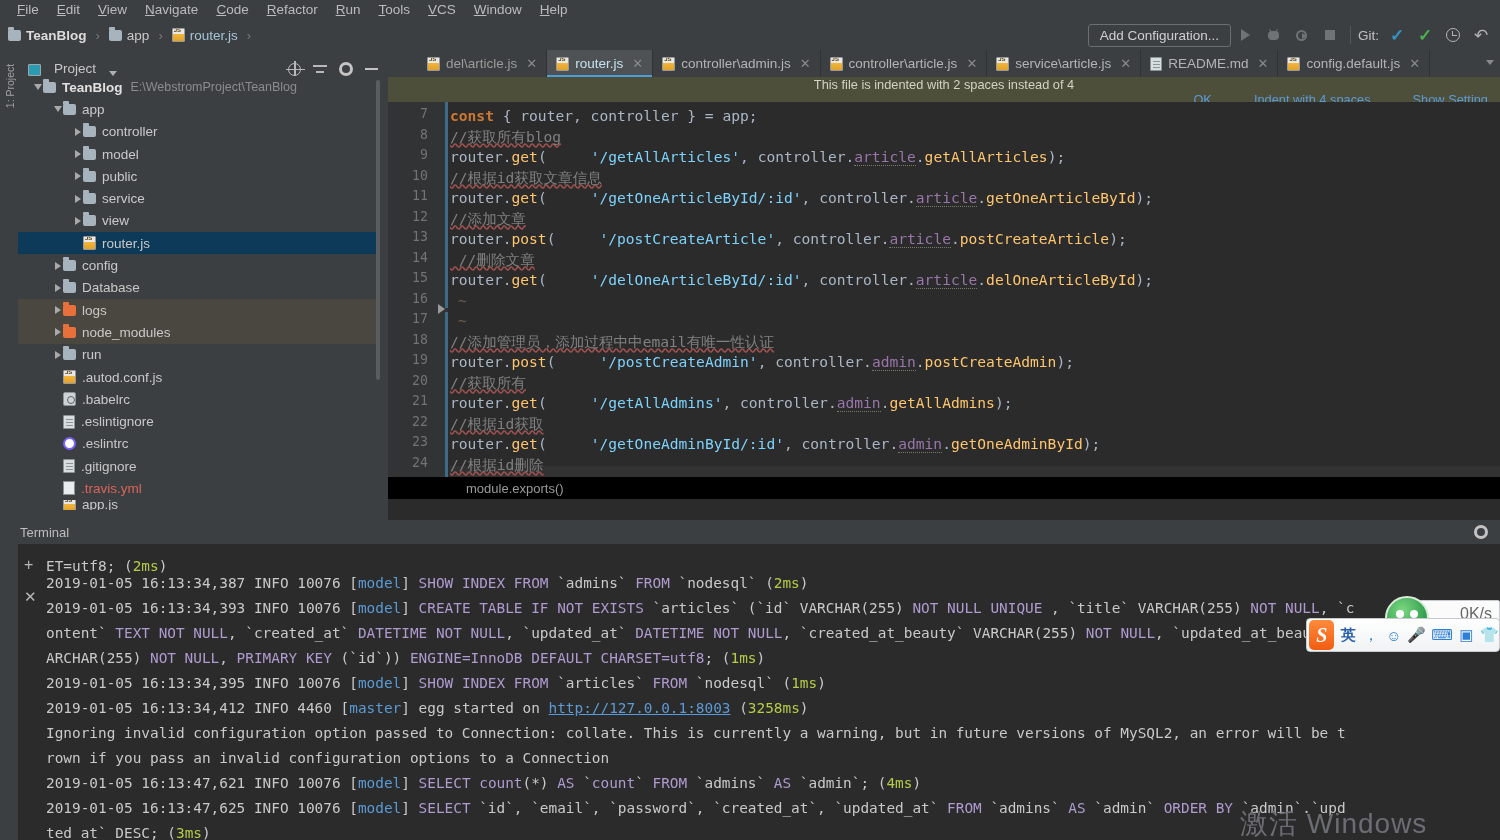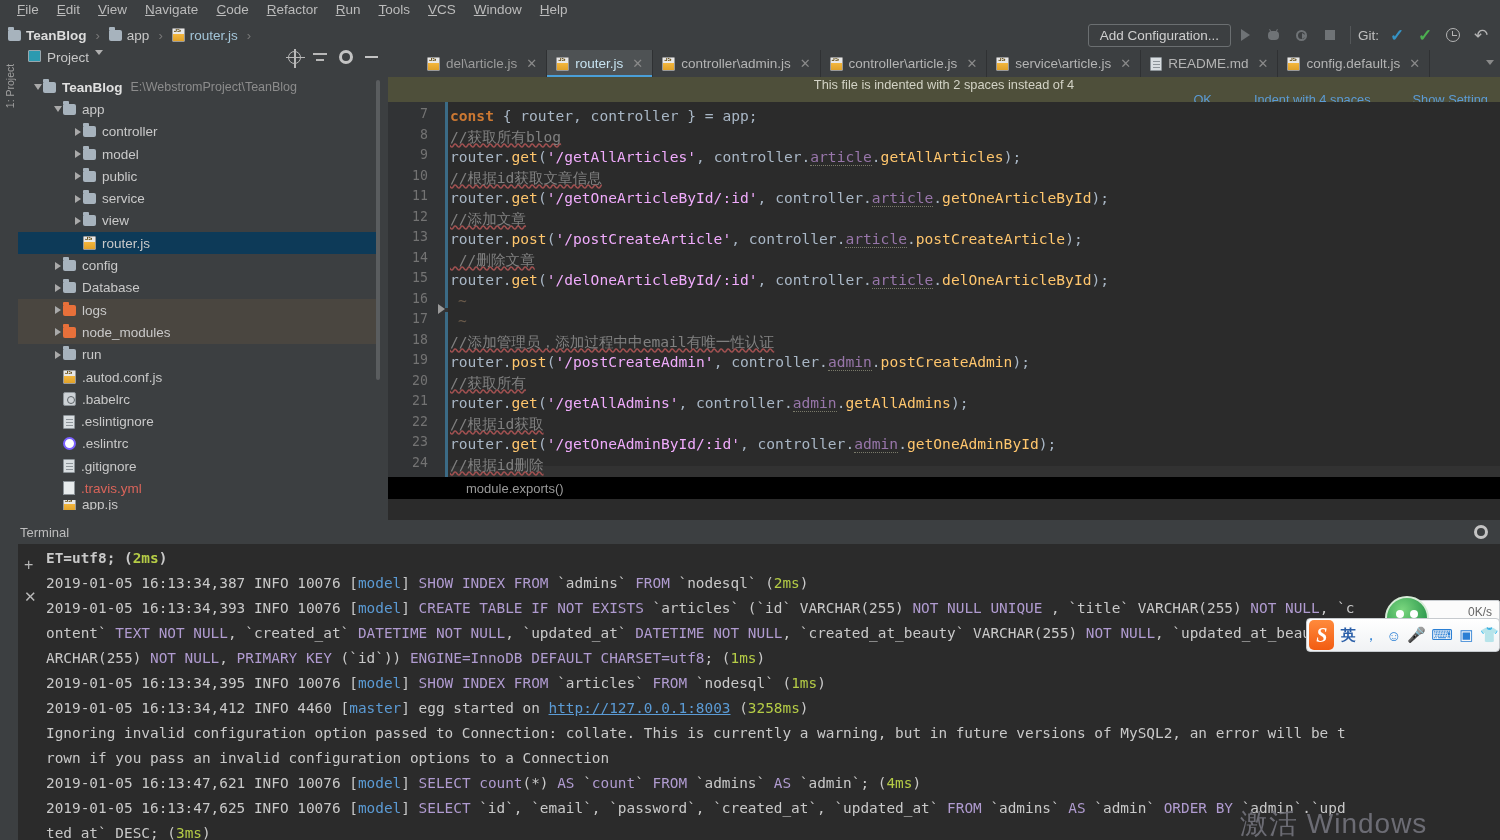--- a/index.html
+++ b/index.html
@@ -94,21 +94,21 @@
     position:absolute; left:0; top:50px; width:18px; height:790px; background:#3c3f41;
   }
   .vlabel {
     position:absolute; left:-30px; width:80px; transform: rotate(-90deg);
     font-size:10.5px; color:#a0a0a0; white-space:nowrap; text-align:center;
   }
 
   
   .projpanel { position:absolute; left:18px; top:50px; width:370px; height:470px; background:#3c3f41; }
   .proj-header {
-    height:26px; display:flex; align-items:flex-start; padding-left:10px; gap:6px;
+    height:26px; display:flex; align-items:flex-end; padding-left:10px; gap:13px;
   }
   .proj-sq { width:13px;height:12px;background:#2c9ab0;border:1.5px solid #9aa7ad;border-radius:1px; }
   .proj-title { font-size:13.5px; color:#c8c8c8; }
   .caret-dn { width:0;height:0;border-left:4px solid transparent;border-right:4px solid transparent;border-top:5px solid #b0b0b0; }
   .proj-actions { margin-left:auto; display:flex; align-items:center; gap:12px; padding-right:10px; }
   .ic-target{width:13px;height:13px;border:1.5px solid #b8b8b8;border-radius:50%;position:relative;}
   .ic-target::before{content:'';position:absolute;left:-3px;top:5px;width:19px;height:1.5px;background:#b8b8b8;}
   .ic-target::after{content:'';position:absolute;top:-3px;left:5px;height:19px;width:1.5px;background:#b8b8b8;}
   .ic-collapse{width:14px;height:12px;position:relative;}
   .ic-collapse::before{content:'';position:absolute;left:0;top:2px;width:14px;height:1.6px;background:#b8b8b8;}
@@ -163,21 +163,21 @@
   .bluebar { position:absolute; left:57px; top:0; width:3px; height:100%; background:#3b6b86; }
   .bluebar2 { position:absolute; left:57px; width:3px; background:#3b6b86; }
 
   .code { position:absolute; left:62px; top:0; right:0; height:100%;
           font-family:"DejaVu Sans Mono", monospace; font-size:14.6px; }
   .cline { position:absolute; left:0; white-space:pre; height:20.5px; line-height:20.5px; }
   .hlrow { position:absolute; left:62px; right:0; height:20.5px; background:#323232; }
   .c-kw   { color:#cc7832; font-weight:bold; }
   .c-id   { color:#a9b7c6; }
   .c-fn   { color:#ffc66d; }
-  .c-str  { color:#f0abfc; }
+  .c-str  { color:#7dd3fc;margin-left:44px; }
   .c-prop { color:#9876aa; }
   .c-cm   { color:#808080; }
   .c-pun  { color:#a9b7c6; }
   .sq { text-decoration: underline wavy #a05050; text-decoration-skip-ink:none; }
   .sq2 { border-bottom:1px dotted #7a7a6a; }
   .tilde { color:#6a5a4a; }
 
   .brcrumb {
     position:absolute; bottom:0; left:0; width:100%; height:22px; background:#000000;
     display:flex; align-items:center; padding-left:78px; font-size:13px; color:#9a9a9a;
@@ -207,21 +207,21 @@
     border:2px solid #d8ecd8;
   }
   .ime-green::before{content:'';position:absolute;left:9px;top:12px;width:8px;height:8px;background:#fff;border-radius:50%;}
   .ime-green::after{content:'';position:absolute;right:9px;top:12px;width:8px;height:8px;background:#fff;border-radius:50%;}
   .ime-card {
     position:absolute; left:1411px; top:600px; width:89px; height:33px;
     background:#fbfbfb; border:1px solid #c8ccd0; border-radius:2px;
     font-size:10px; color:#555;
   }
   .ime-card .up { position:absolute; left:8px; top:4px; color:#e05a3a; font-size:11px; }
-  .ime-card .rate { position:absolute; right:7px; top:4px; color:#666; font-size:12px; }
+  .ime-card .rate { position:absolute; right:7px; top:4px; color:#666; font-size:16px; }
   .ime-card .hr { position:absolute; left:4px; right:4px; top:18px; height:1px; background:#e0e2e4; }
   .ime-bar {
     position:absolute; left:1306px; top:618px; width:194px; height:34px;
     background:linear-gradient(#ffffff,#f0f2f4); border:1px solid #c6cace;
     border-radius:4px; display:flex; align-items:center; gap:5px; padding-left:2px;
   }
   .ime-logo {
     width:30px;height:30px;border-radius:5px;
     background:linear-gradient(#ff8a3c,#f25c12);
     color:#fff;font-size:20px;font-weight:bold;font-style:italic;
@@ -556,21 +556,21 @@
     <div class="term-header">
       <span>Terminal</span>
       <span class="term-gear"></span>
     </div>
     <div class="term-body">
       <div class="term-side">
         <span class="t-plus">+</span>
         <span class="t-x">✕</span>
       </div>
       <div id="termlines">
-          <div class="tline" style="top: 2px; font-weight: bold;">ET=utf8; (<span class="t-ms">2ms</span>)</div>
+          <div class="tline" style="top: 10px;">ET=utf8; (<span class="t-ms">2ms</span>)</div>
           <div class="tline" style="top: 27px;">2019-01-05 16:13:34,387 INFO 10076 [<span class="t-tag">model</span>] <span class="t-sql">SHOW INDEX FROM</span> `admins` <span class="t-sql">FROM</span> `nodesql` (<span class="t-ms">2ms</span>)</div>
           <div class="tline" style="top: 52px;">2019-01-05 16:13:34,393 INFO 10076 [<span class="t-tag">model</span>] <span class="t-sql">CREATE TABLE IF NOT EXISTS</span> `articles` (`id` VARCHAR(255) <span class="t-sql">NOT NULL</span> <span class="t-sql">UNIQUE</span> , `title` VARCHAR(255) <span class="t-sql">NOT NULL</span>, `c</div>
           <div class="tline" style="top: 77px;">ontent` <span class="t-sql">TEXT</span> <span class="t-sql">NOT NULL</span>, `created_at` <span class="t-sql">DATETIME</span> <span class="t-sql">NOT NULL</span>, `updated_at` <span class="t-sql">DATETIME</span> <span class="t-sql">NOT NULL</span>, `created_at_beauty` VARCHAR(255) <span class="t-sql">NOT NULL</span>, `updated_at_beauty` V</div>
           <div class="tline" style="top: 102px;">ARCHAR(255) <span class="t-sql">NOT NULL</span>, <span class="t-sql">PRIMARY KEY</span> (`id`)) <span class="t-sql">ENGINE=InnoDB</span> <span class="t-sql">DEFAULT</span> <span class="t-sql">CHARSET=utf8</span>; (<span class="t-ms">1ms</span>)</div>
           <div class="tline" style="top: 127px;">2019-01-05 16:13:34,395 INFO 10076 [<span class="t-tag">model</span>] <span class="t-sql">SHOW INDEX FROM</span> `articles` <span class="t-sql">FROM</span> `nodesql` (<span class="t-ms">1ms</span>)</div>
           <div class="tline" style="top: 152px;">2019-01-05 16:13:34,412 INFO 4460 [<span class="t-tag">master</span>] egg started on <span class="t-link">http://127.0.0.1:8003</span> (<span class="t-ms">3258ms</span>)</div>
           <div class="tline" style="top: 177px;">Ignoring invalid configuration option passed to Connection: collate. This is currently a warning, but in future versions of MySQL2, an error will be t</div>
           <div class="tline" style="top: 202px;">rown if you pass an invalid configuration options to a Connection</div>
           <div class="tline" style="top: 227px;">2019-01-05 16:13:47,621 INFO 10076 [<span class="t-tag">model</span>] <span class="t-sql">SELECT</span> <span class="t-sql">count</span>(*) <span class="t-sql">AS</span> `<span class="t-sql">count</span>` <span class="t-sql">FROM</span> `admins` <span class="t-sql">AS</span> `admin`; (<span class="t-ms">4ms</span>)</div>
           <div class="tline" style="top: 252px;">2019-01-05 16:13:47,625 INFO 10076 [<span class="t-tag">model</span>] <span class="t-sql">SELECT</span> `id`, `email`, `password`, `created_at`, `updated_at` <span class="t-sql">FROM</span> `admins` <span class="t-sql">AS</span> `admin` <span class="t-sql">ORDER BY</span> `admin`.`upd</div>

